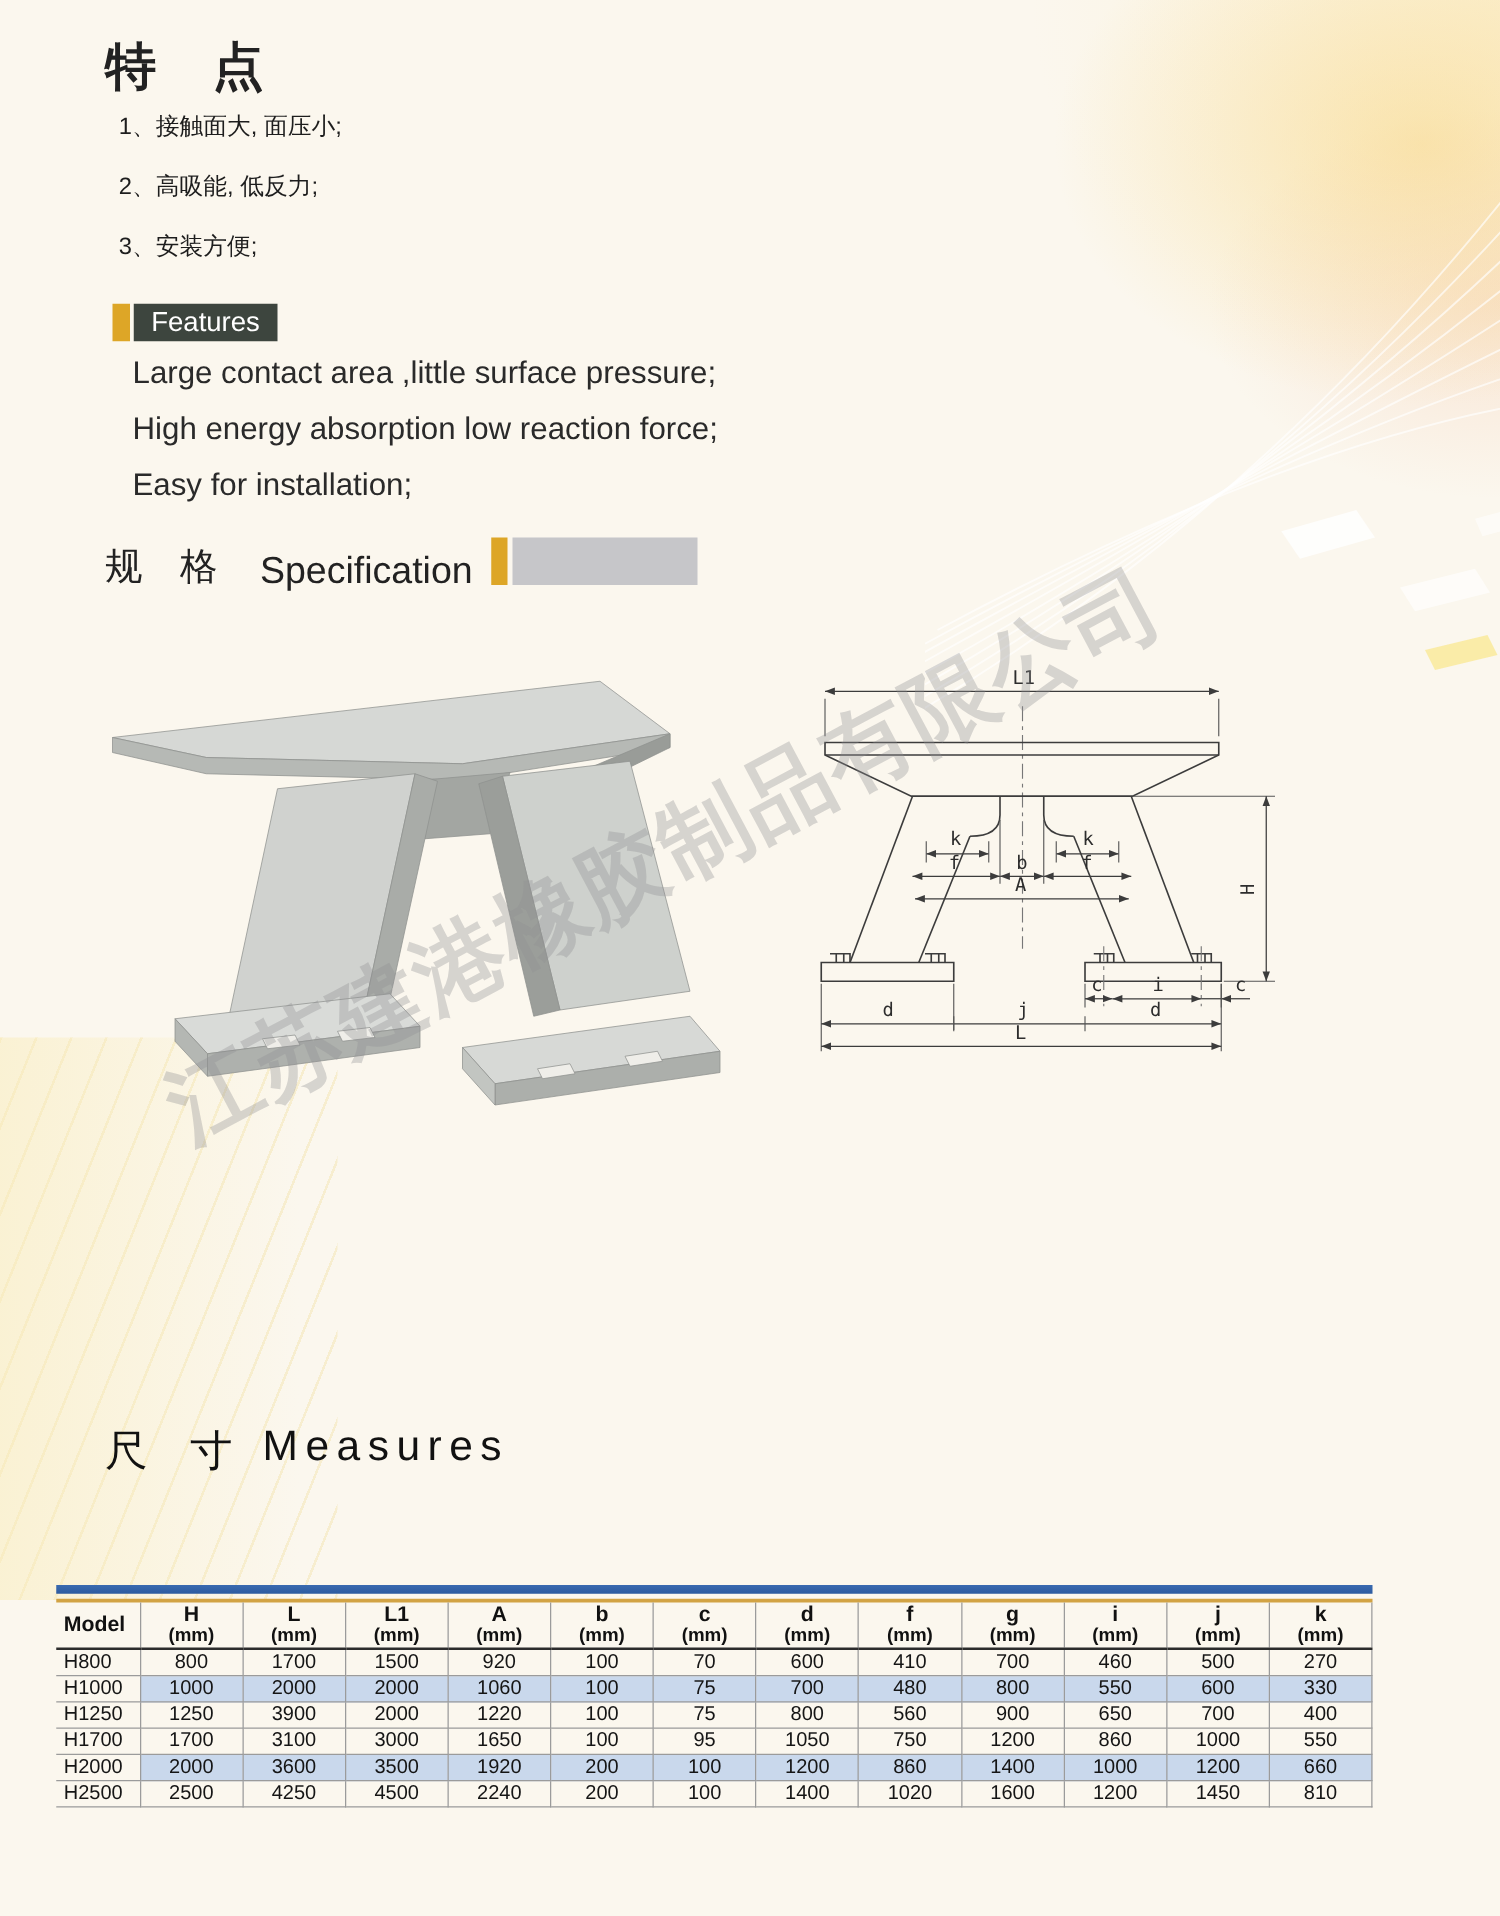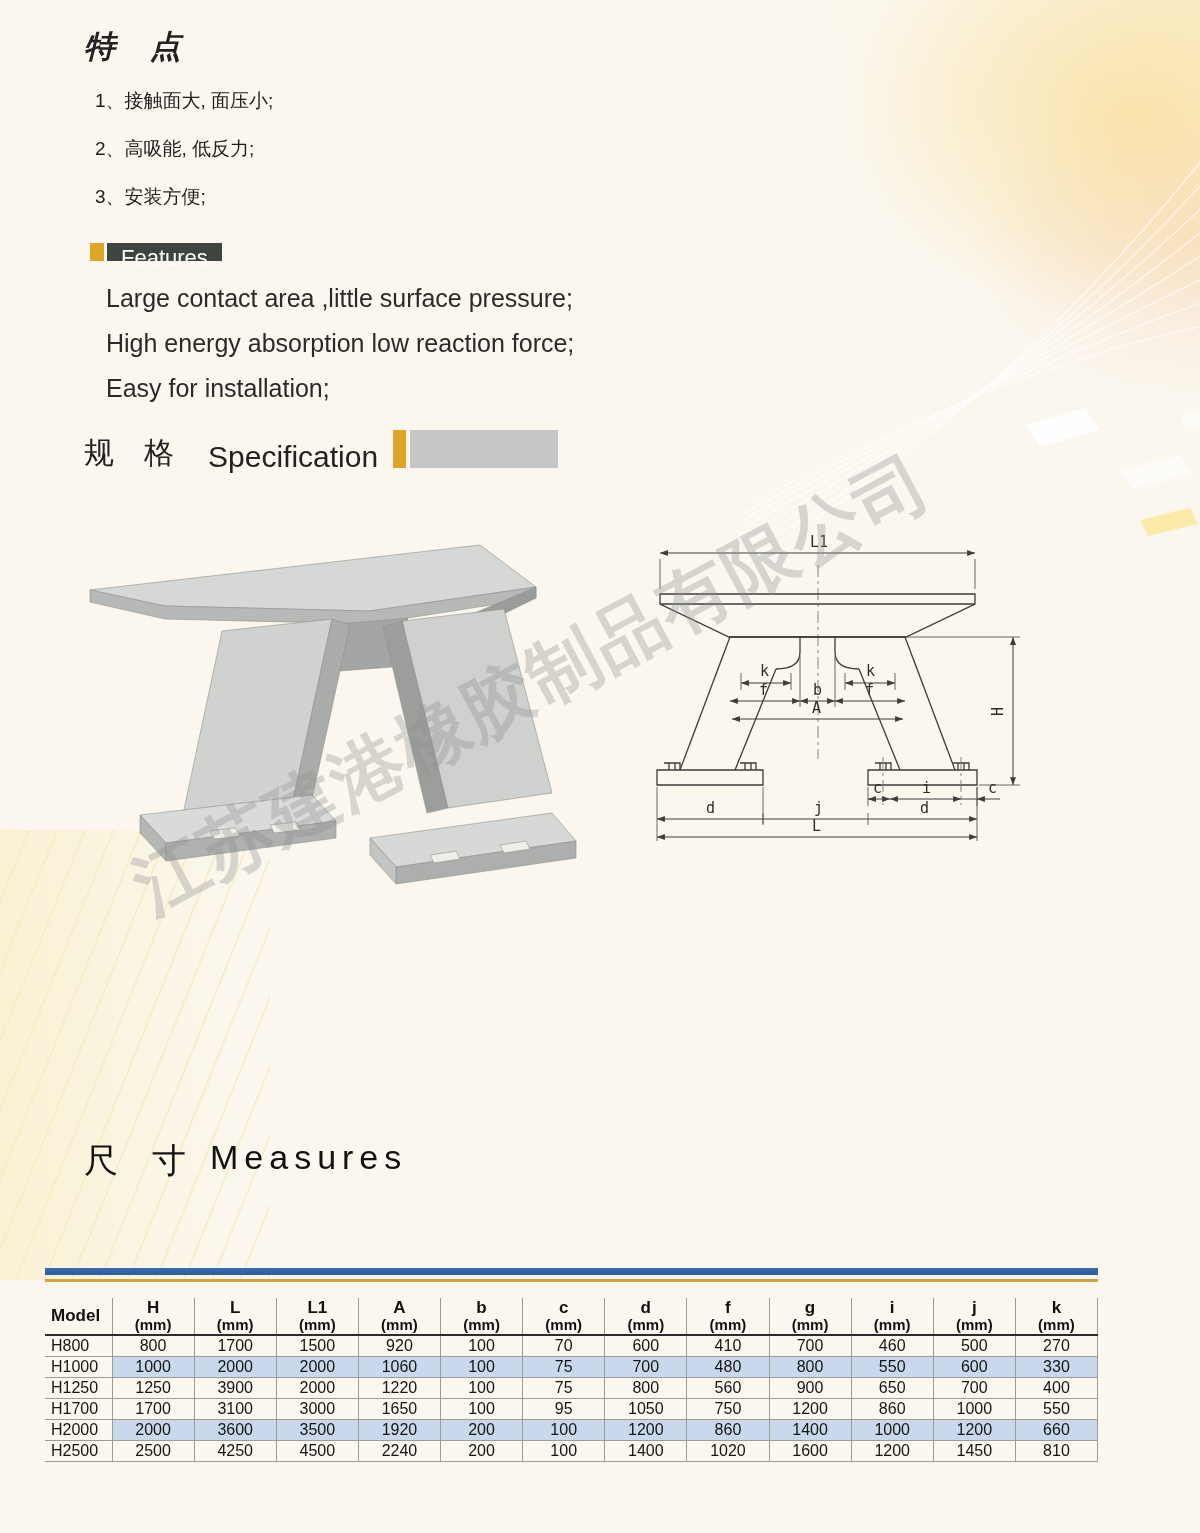--- a/index.html
+++ b/index.html
@@ -26,24 +26,24 @@
   .corner-svg{position:absolute;top:0;right:0;pointer-events:none;}
   
   .watermark{
     position:absolute;left:140px;top:845px;
     font-size:72px;letter-spacing:2px;white-space:nowrap;
     color:rgba(145,145,148,.34);
     transform:rotate(-28deg);transform-origin:0 50%;
     z-index:6;pointer-events:none;font-weight:bold;
   }
   
-  .cn-title{position:absolute;left:84px;top:26px;font-size:31px;font-weight:bold;letter-spacing:2px;font-style:italic;}
+  .cn-title{position:absolute;left:84px;top:26px;font-size:41px;font-weight:bold;letter-spacing:2px;}
   .cn-item{position:absolute;left:95px;font-size:19px;color:#1d1d1d;}
   .cn-item.i0{top:88px}.cn-item.i1{top:136px}.cn-item.i2{top:184px}
-  .feat-badge{position:absolute;left:90px;top:243px;height:18px;display:flex;align-items:stretch;text-align:center;}
+  .feat-badge{position:absolute;left:90px;top:243px;height:30px;display:flex;align-items:stretch;text-align:center;}
   .feat-badge .gold{width:14px;background:var(--accent_gold);margin-right:3px;}
   .feat-badge .box{background:var(--badge_bg);color:#fff;font-size:22px;line-height:30px;padding:0 14px;}
   .en-item{position:absolute;left:106px;font-size:25px;color:#2a2a2a;}
   .en-item.e0{top:284px}.en-item.e1{top:329px}.en-item.e2{top:374px}
   .spec-head{position:absolute;left:84px;top:433px;font-size:30px;font-weight:500;display:flex;gap:34px;align-items:flex-end;}
   .spec-gold{position:absolute;left:393px;top:430px;width:13px;height:38px;background:var(--accent_gold);}
   .spec-gray{position:absolute;left:410px;top:430px;width:148px;height:38px;background:var(--spec_bar_gray);}
   .measures-head{position:absolute;left:84px;top:1138px;font-size:34px;color:#111;display:flex;gap:24px;}
   .measures-head .en{letter-spacing:6px;}
   
@@ -51,21 +51,21 @@
   .diagram-svg{position:absolute;left:628px;top:523px;}
   .diagram-svg text{font-family:"DejaVu Sans Mono",monospace;font-size:15px;fill:#2d2d2d;}
   .diagram-svg .ln{stroke:#3c3c3c;stroke-width:1.3;fill:none;}
   .diagram-svg .dim{stroke:#3c3c3c;stroke-width:1;fill:none;}
   .diagram-svg .ext{stroke:#555;stroke-width:.9;fill:none;}
   .diagram-svg .cl{stroke:#777;stroke-width:.9;stroke-dasharray:12 4 3 4;fill:none;}
   
   .tbl-wrap{position:absolute;left:45px;top:1268px;width:1053px;}
   .tbl-bar{height:7px;background:linear-gradient(180deg,#3a6ab0,var(--table_bar_blue));}
   .tbl-goldline{height:3px;background:var(--table_gold_line);margin-top:4px;}
-  table.measures{border-collapse:collapse;width:100%;table-layout:fixed;margin-top:16px;}
+  table.measures{border-collapse:collapse;width:100%;table-layout:fixed;margin-top:0;}
   table.measures th, table.measures td{
     border-right:1px solid #9b9b9b;padding:0;text-align:center;vertical-align:middle;
   }
   table.measures th:last-child, table.measures td:last-child{border-right:1px solid #9b9b9b;}
   table.measures thead th{height:36px;border-bottom:2px solid #2c2c2c;font-weight:bold;color:#111;}
   .hname{font-size:17px;line-height:18px;}
   .hunit{font-size:15px;line-height:16px;}
   table.measures tbody td{height:20px;font-size:16px;line-height:20px;color:#151515;border-bottom:1px solid #9b9b9b;}
   table.measures td:first-child, table.measures th:first-child{text-align:left;padding-left:6px;}
   tr.stripe td:not(:first-child){background:var(--row_stripe);}

